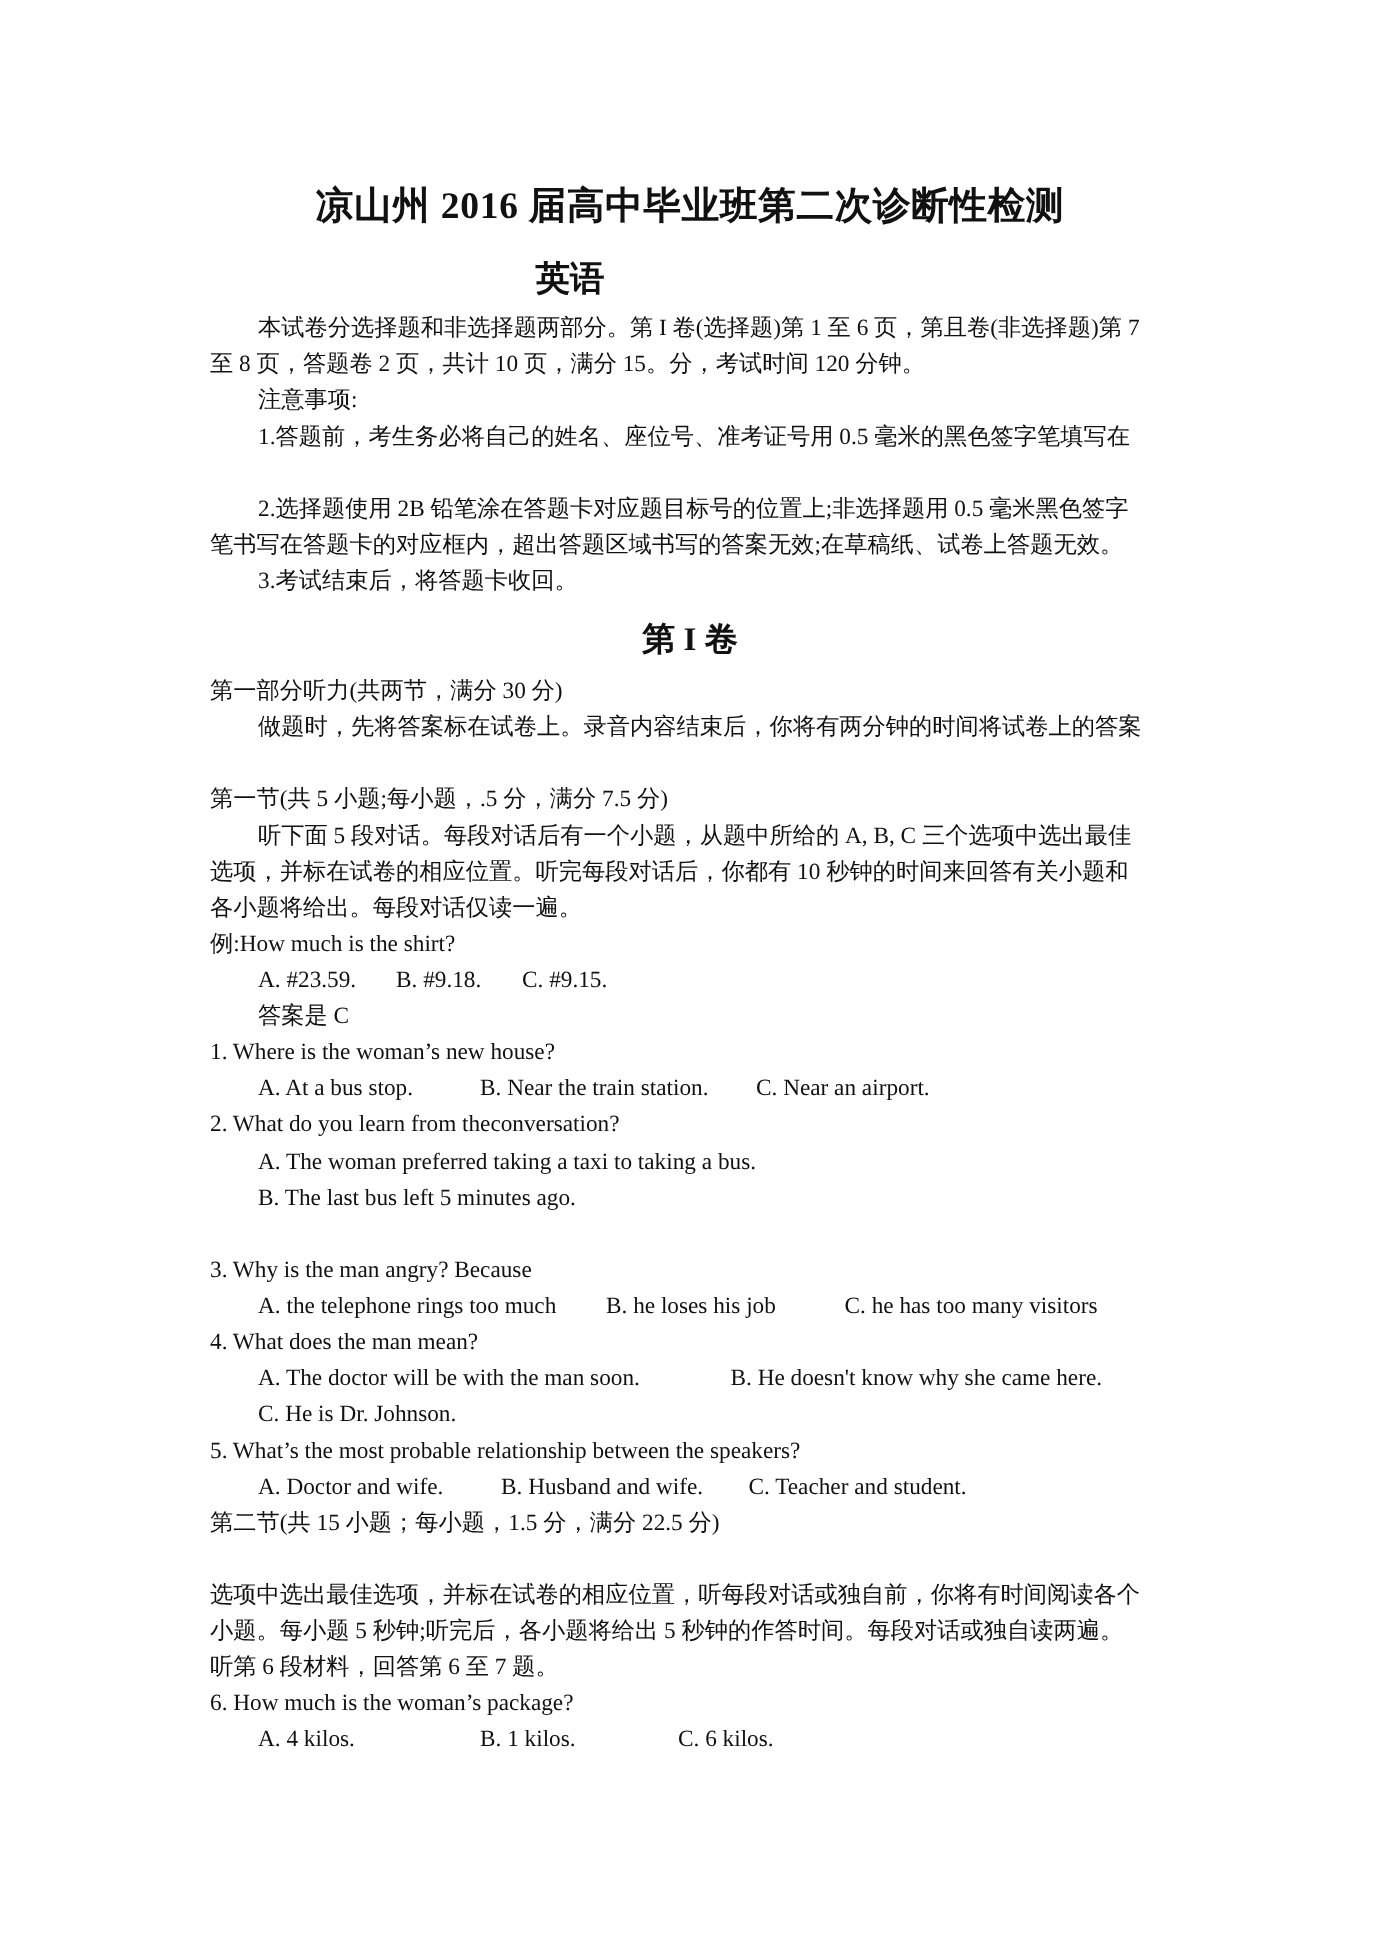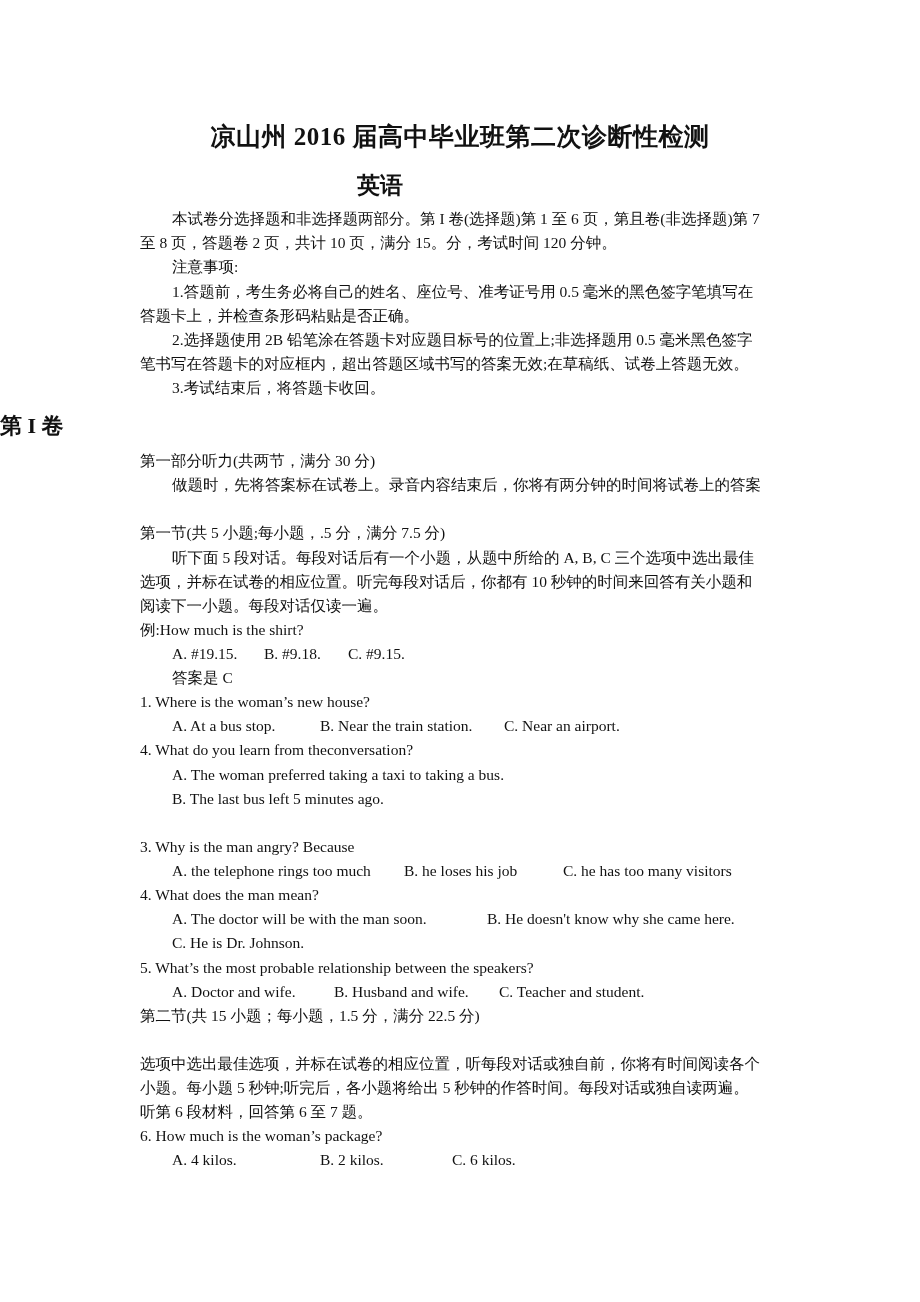--- a/index.html
+++ b/index.html
@@ -3,72 +3,71 @@
 <meta charset="utf-8">
 <style>
   html, body { margin:0; padding:0; background:#ffffff; }
   body { width:920px; height:1302px; position:relative; overflow:hidden;
          font-family:"Liberation Serif","DejaVu Serif",serif; color:#111; }
   .page { position:absolute; left:0; top:0; width:920px; height:1302px; }
   .title { position:absolute; left:0; width:920px; text-align:center; top:120px;
            font-size:25px; font-weight:bold; letter-spacing:0.5px; }
   .subtitle { position:absolute; left:0; width:760px; text-align:center; top:170px;
               font-size:23px; font-weight:bold; }
-  .sec-title { position:absolute; left:0; width:920px; text-align:left; top:411px;
+  .sec-title { position:absolute; left:0; width:920px; text-align:center; top:411px;
                font-size:22px; font-weight:bold; }
   .line { position:absolute; left:140px; width:660px; font-size:15.5px; line-height:20px;
           white-space:nowrap; }
   .ind { left:172px; }
   .opts { position:absolute; left:172px; font-size:15.5px; line-height:20px; white-space:nowrap; }
   .opt { position:absolute; white-space:nowrap; }
 </style>
 </head>
 <body>
 
 <div class="page">
 
   <div class="title">凉山州 2016 届高中毕业班第二次诊断性检测</div>
   <div class="subtitle">英语</div>
 
   <div class="line ind" style="top:209px">本试卷分选择题和非选择题两部分。第 I 卷(选择题)第 1 至 6 页，第且卷(非选择题)第 7</div>
   <div class="line" style="top:233px">至 8 页，答题卷 2 页，共计 10 页，满分 15。分，考试时间 120 分钟。</div>
 
   <div class="line ind" style="top:257px">注意事项:</div>
   <div class="line ind" style="top:282px">1.答题前，考生务必将自己的姓名、座位号、准考证号用 0.5 毫米的黑色签字笔填写在</div>
-  <div class="line" style="top:306px">答题卡上，并检查条形码粘贴是否正确。</div>
   <div class="line ind" style="top:330px">2.选择题使用 2B 铅笔涂在答题卡对应题目标号的位置上;非选择题用 0.5 毫米黑色签字</div>
   <div class="line" style="top:354px">笔书写在答题卡的对应框内，超出答题区域书写的答案无效;在草稿纸、试卷上答题无效。</div>
   <div class="line ind" style="top:378px">3.考试结束后，将答题卡收回。</div>
 
   <div class="sec-title">第 I 卷</div>
 
   <div class="line" style="top:451px">第一部分听力(共两节，满分 30 分)</div>
   <div class="line ind" style="top:475px">做题时，先将答案标在试卷上。录音内容结束后，你将有两分钟的时间将试卷上的答案</div>
 
   <div class="line" style="top:523px">第一节(共 5 小题;每小题，.5 分，满分 7.5 分)</div>
   <div class="line ind" style="top:548px">听下面 5 段对话。每段对话后有一个小题，从题中所给的 A, B, C 三个选项中选出最佳</div>
   <div class="line" style="top:572px">选项，并标在试卷的相应位置。听完每段对话后，你都有 10 秒钟的时间来回答有关小题和</div>
-  <div class="line" style="top:596px">阅读下一小题。每段对话仅读一遍。</div>
+  <div class="line" style="top:596px">各小题将给出。每段对话仅读一遍。</div>
 
   <div class="line" style="top:620px">例:How much is the shirt?</div>
   <div class="opts" style="top:644px">
-    <span class="opt" style="left:0">A. #19.15.</span>
+    <span class="opt" style="left:0">A. #23.59.</span>
     <span class="opt" style="left:92px">B. #9.18.</span>
     <span class="opt" style="left:176px">C. #9.15.</span>
   </div>
   <div class="line ind" style="top:668px">答案是 C</div>
 
   <div class="line" style="top:692px">1. Where is the woman’s new house?</div>
   <div class="opts" style="top:716px">
     <span class="opt" style="left:0">A. At a bus stop.</span>
     <span class="opt" style="left:148px">B. Near the train station.</span>
     <span class="opt" style="left:332px">C. Near an airport.</span>
   </div>
 
-  <div class="line" style="top:740px">4. What do you learn from theconversation?</div>
+  <div class="line" style="top:740px">2. What do you learn from theconversation?</div>
   <div class="line ind" style="top:765px">A. The woman preferred taking a taxi to taking a bus.</div>
   <div class="line ind" style="top:789px">B. The last bus left 5 minutes ago.</div>
 
   <div class="line" style="top:837px">3. Why is the man angry? Because</div>
   <div class="opts" style="top:861px">
     <span class="opt" style="left:0">A. the telephone rings too much</span>
     <span class="opt" style="left:232px">B. he loses his job</span>
     <span class="opt" style="left:391px">C. he has too many visitors</span>
   </div>
 
@@ -87,17 +86,17 @@
   </div>
 
   <div class="line" style="top:1006px">第二节(共 15 小题；每小题，1.5 分，满分 22.5 分)</div>
   <div class="line" style="top:1054px">选项中选出最佳选项，并标在试卷的相应位置，听每段对话或独自前，你将有时间阅读各个</div>
   <div class="line" style="top:1078px">小题。每小题 5 秒钟;听完后，各小题将给出 5 秒钟的作答时间。每段对话或独自读两遍。</div>
   <div class="line" style="top:1102px">听第 6 段材料，回答第 6 至 7 题。</div>
 
   <div class="line" style="top:1126px">6. How much is the woman’s package?</div>
   <div class="opts" style="top:1150px">
     <span class="opt" style="left:0">A. 4 kilos.</span>
-    <span class="opt" style="left:148px">B. 2 kilos.</span>
+    <span class="opt" style="left:148px">B. 1 kilos.</span>
     <span class="opt" style="left:280px">C. 6 kilos.</span>
   </div>
 
 </div>
 
 </body></html>

